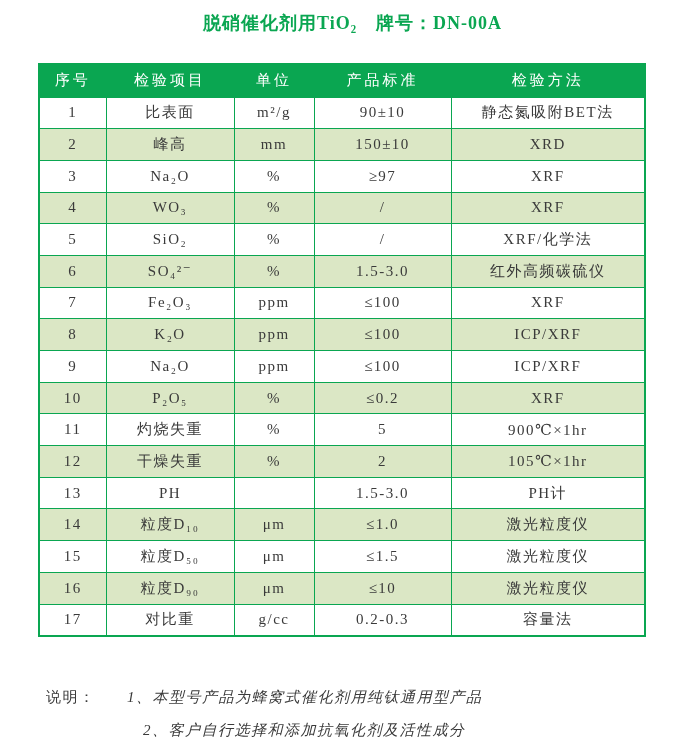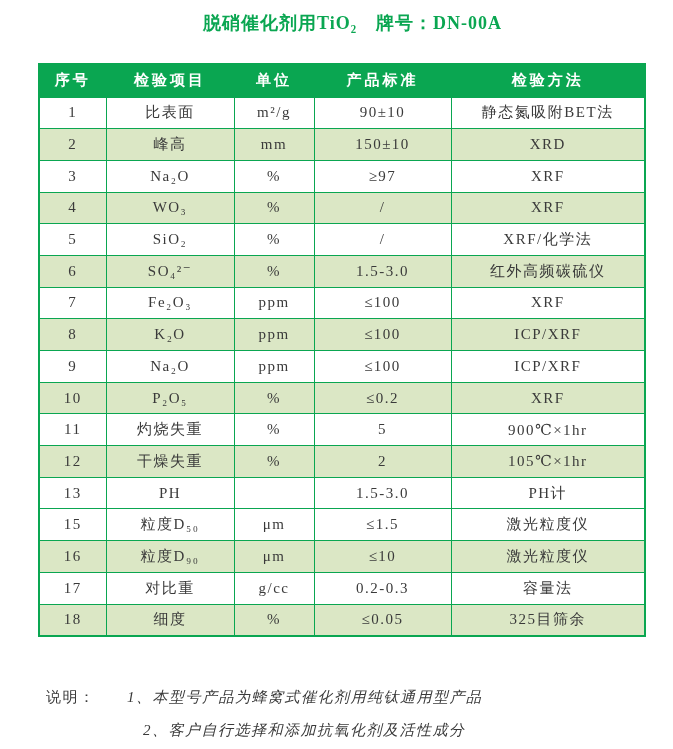--- a/index.html
+++ b/index.html
@@ -27,21 +27,21 @@
     border:2px solid var(--green);
   }
   table.spec th, table.spec td{
     border:1.5px solid var(--green);
     text-align:center;vertical-align:middle;
     font-size:15px;letter-spacing:1.5px;
     overflow:hidden;white-space:nowrap;
   }
   table.spec th{
     height:33px;background:var(--green);color:#ffffff;
-    font-weight:bold;letter-spacing:3px;
+    font-weight:normal;letter-spacing:3px;
   }
   table.spec td{height:31.7px;color:var(--text);}
   table.spec tr.alt td{background:var(--alt-bg);}
   .col-index{width:67px;}
   .col-item{width:128px;}
   .col-unit{width:80px;}
   .col-standard{width:137px;}
   .col-method{width:194px;}
   .notes{
     position:absolute;left:38px;top:684px;width:600px;
@@ -163,47 +163,47 @@
           <td>2</td>
           <td>105℃×1hr</td>
         </tr>
         <tr>
           <td>13</td>
           <td>PH</td>
           <td></td>
           <td>1.5-3.0</td>
           <td>PH计</td>
         </tr>
+        <tr class="alt">
+          <td>14</td>
+          <td>粒度D₁₀</td>
+          <td>μm</td>
+          <td>≤1.0</td>
+          <td>激光粒度仪</td>
+        </tr>
         <tr>
           <td>15</td>
           <td>粒度D₅₀</td>
           <td>μm</td>
           <td>≤1.5</td>
           <td>激光粒度仪</td>
         </tr>
         <tr class="alt">
           <td>16</td>
           <td>粒度D₉₀</td>
           <td>μm</td>
           <td>≤10</td>
           <td>激光粒度仪</td>
         </tr>
         <tr>
           <td>17</td>
           <td>对比重</td>
           <td>g/cc</td>
           <td>0.2-0.3</td>
           <td>容量法</td>
-        </tr>
-        <tr class="alt">
-          <td>18</td>
-          <td>细度</td>
-          <td>%</td>
-          <td>≤0.05</td>
-          <td>325目筛余</td>
         </tr>
       </tbody>
   </table>
 </div>
 
 <div class="notes">
   <span class="notes-label">说明：</span>
   <div class="notes-items">
     <div class="note-item first">1、本型号产品为蜂窝式催化剂用纯钛通用型产品</div>
     <div class="note-item second">2、客户自行选择和添加抗氧化剂及活性成分</div>

